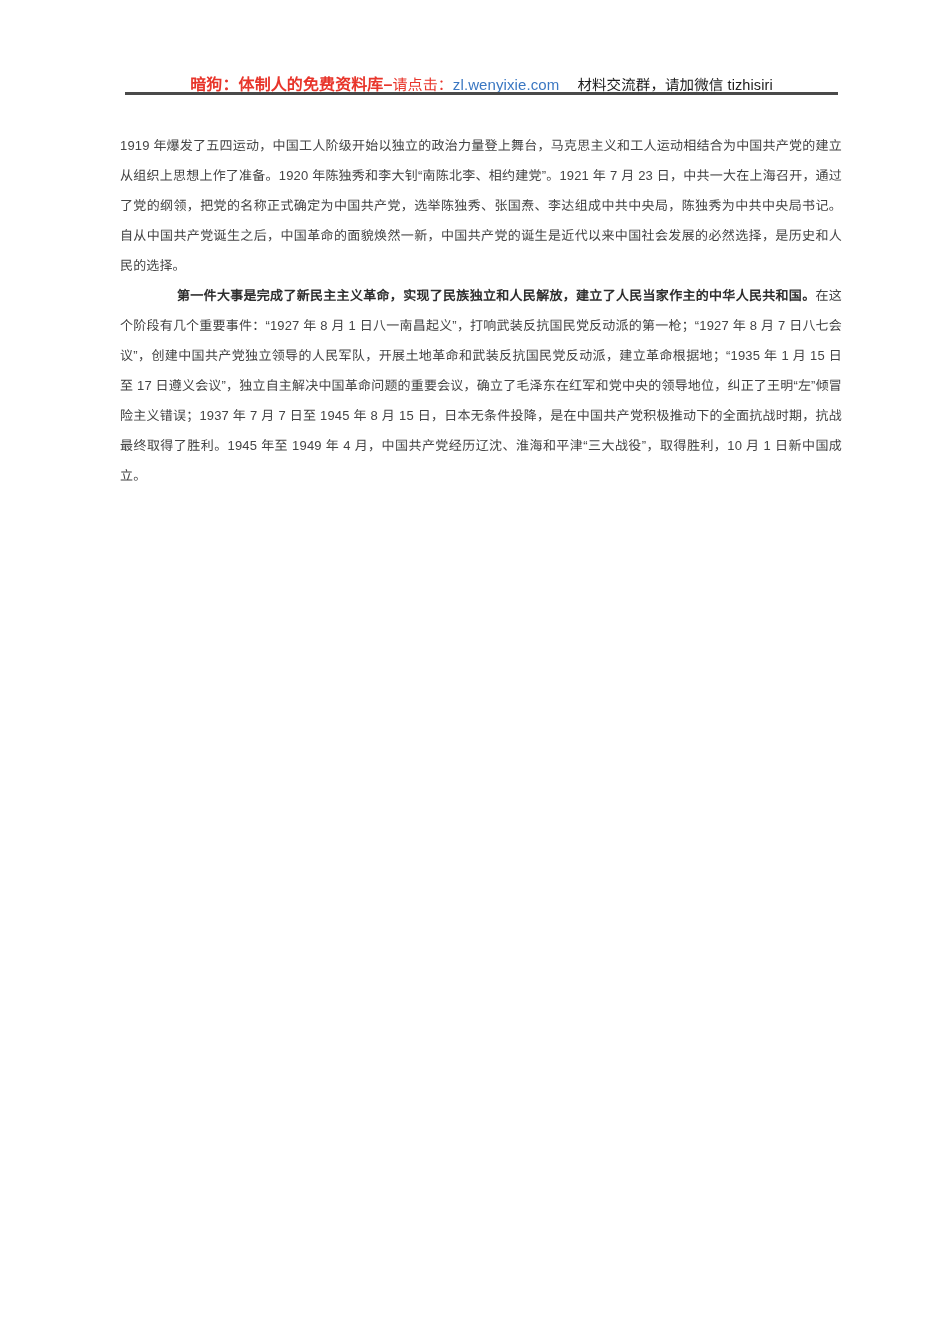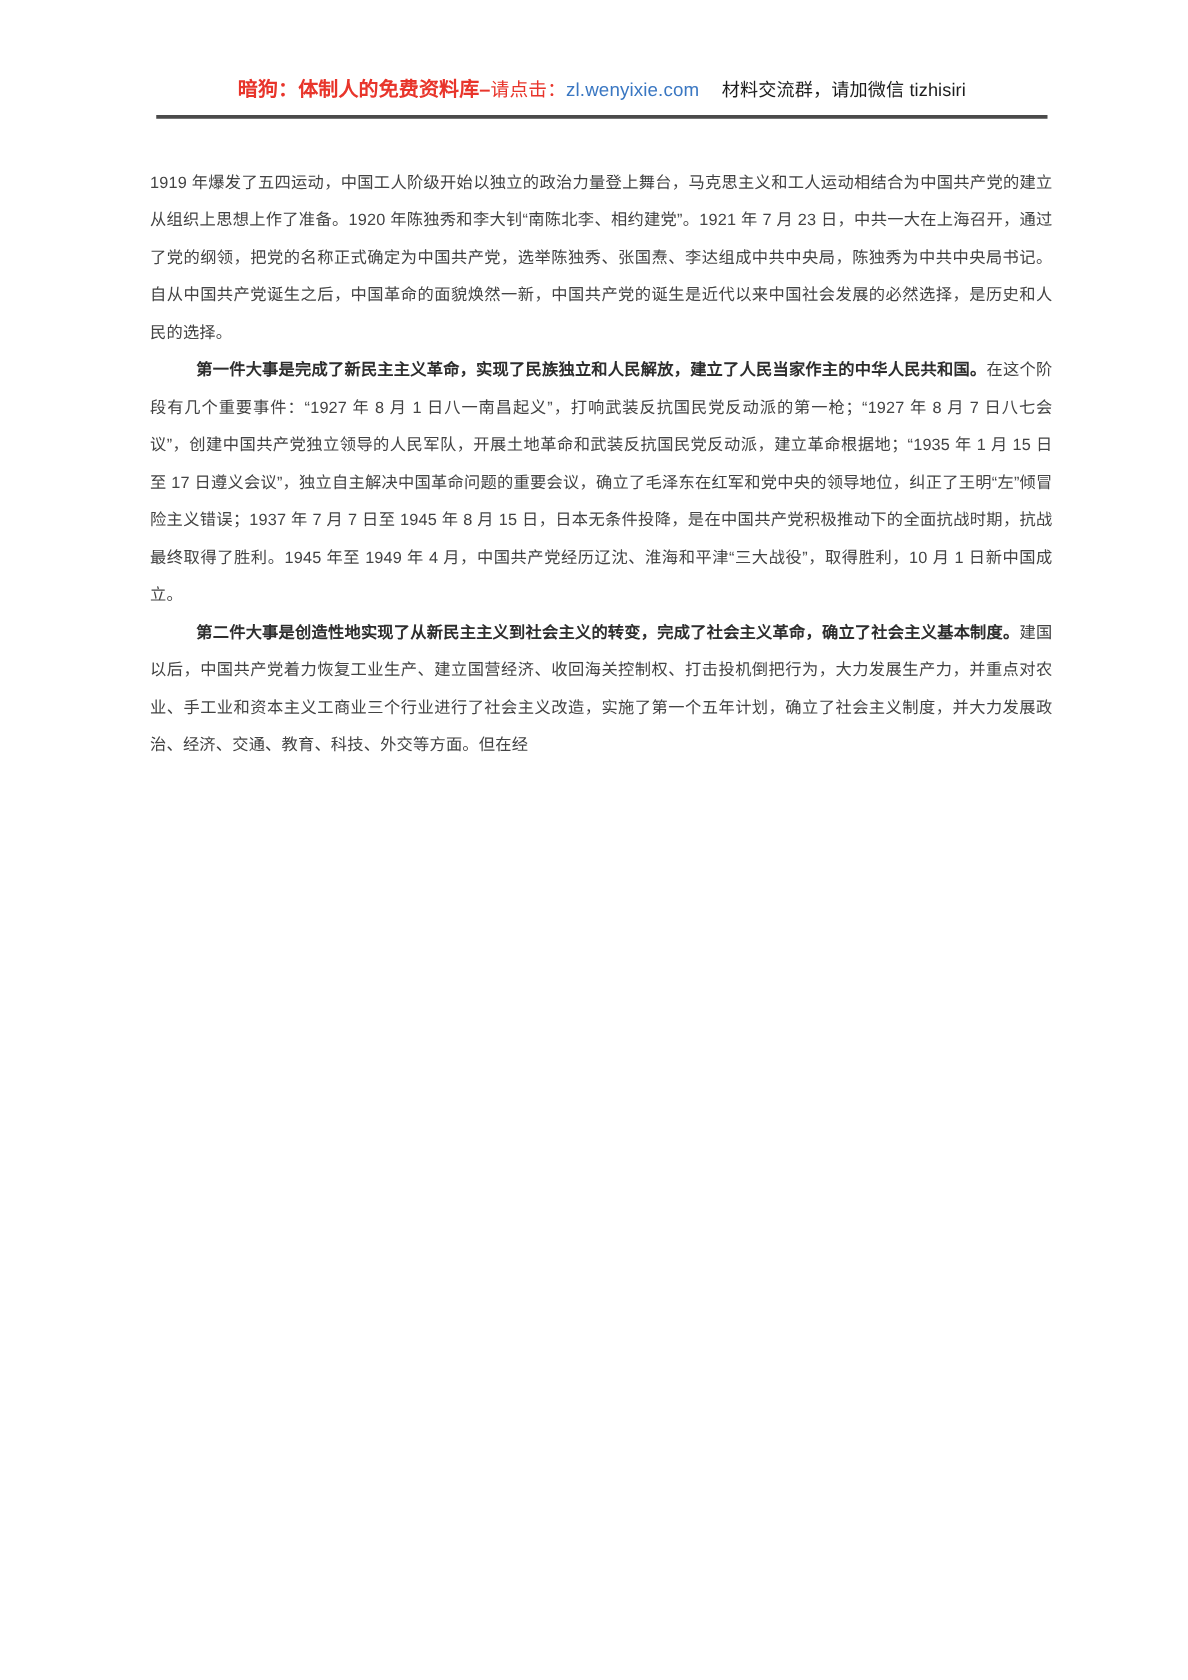--- a/index.html
+++ b/index.html
@@ -20,21 +20,21 @@
     width: 950px;
     height: 1344px;
     box-sizing: border-box;
     background: #ffffff;
   }
 
   
   .header-banner {
     position: absolute;
     left: 125px;
-    top: 60px;
+    top: 72px;
     width: 713px;
     box-sizing: border-box;
     text-align: center;
     white-space: nowrap;
   }
 
   .header-line {
     display: block;
     font-size: 15.5px;
     line-height: 26px;
@@ -107,34 +107,34 @@
 
   .para.indent {
     text-indent: 37px;
   }
 
   .para b,
   .para .bold {
     font-weight: bold;
     color: #2e2e2e;
     letter-spacing: 0.1px;
+    margin-left: 20px;
   }
 </style>
 </head>
 <body>
 
 <div class="page">
 
   <div class="header-banner">
     <span class="header-line">
       <span class="hdr-red">暗狗：体制人的免费资料库</span><span class="hdr-dash">–</span><span class="hdr-click">请点击：</span><a class="hdr-link" href="#">zl.wenyixie.com</a><span class="hdr-gap"></span><span class="hdr-black">材料交流群，请加微信 tizhisiri</span>
     </span>
   </div>
 
   <div class="header-rule"></div>
 
   <div class="body-text">
     <p class="para"><span>1919 年爆发了五四运动，中国工人阶级开始以独立的政治力量登上舞台，马克思主义和工人运动相结合为中国共产党的建立从组织上思想上作了准备。1920 年陈独秀和李大钊“南陈北李、相约建党”。1921 年 7 月 23 日，中共一大在上海召开，通过了党的纲领，把党的名称正式确定为中国共产党，选举陈独秀、张国焘、李达组成中共中央局，陈独秀为中共中央局书记。自从中国共产党诞生之后，中国革命的面貌焕然一新，中国共产党的诞生是近代以来中国社会发展的必然选择，是历史和人民的选择。</span></p>
     <p class="para indent"><span class="bold">第一件大事是完成了新民主主义革命，实现了民族独立和人民解放，建立了人民当家作主的中华人民共和国。</span><span>在这个阶段有几个重要事件：“1927 年 8 月 1 日八一南昌起义”，打响武装反抗国民党反动派的第一枪；“1927 年 8 月 7 日八七会议”，创建中国共产党独立领导的人民军队，开展土地革命和武装反抗国民党反动派，建立革命根据地；“1935 年 1 月 15 日至 17 日遵义会议”，独立自主解决中国革命问题的重要会议，确立了毛泽东在红军和党中央的领导地位，纠正了王明“左”倾冒险主义错误；1937 年 7 月 7 日至 1945 年 8 月 15 日，日本无条件投降，是在中国共产党积极推动下的全面抗战时期，抗战最终取得了胜利。1945 年至 1949 年 4 月，中国共产党经历辽沈、淮海和平津“三大战役”，取得胜利，10 月 1 日新中国成立。</span></p>
-    <p class="para indent"><span class="bold">第二件大事是创造性地实现了从新民主主义到社会主义的转变，完成了社会主义革命，确立了社会主义基本制度。</span><span>建国以后，中国共产党着力恢复工业生产、建立国营经济、收回海关控制权、打击投机倒把行为，大力发展生产力，并重点对农业、手工业和资本主义工商业三个行业进行了社会主义改造，实施了第一个五年计划，确立了社会主义制度，并大力发展政治、经济、交通、教育、科技、外交等方面。但在经</span></p>
   </div>
 
 </div>
 
 </body></html>

